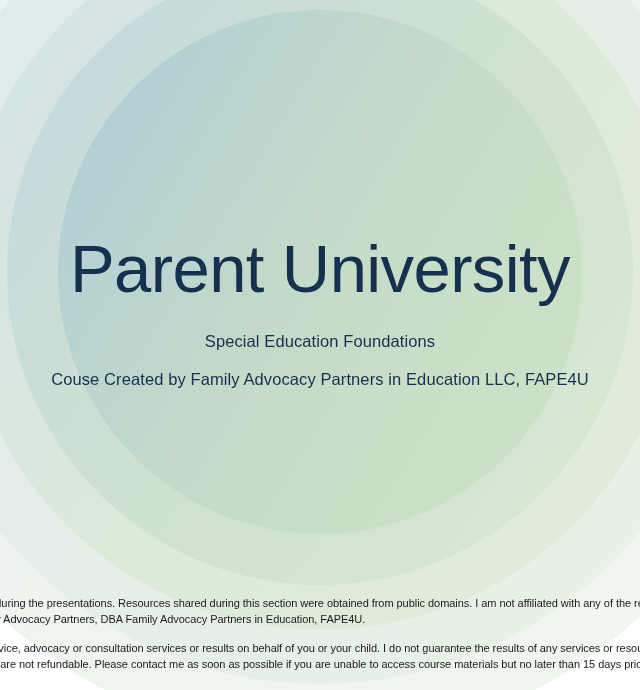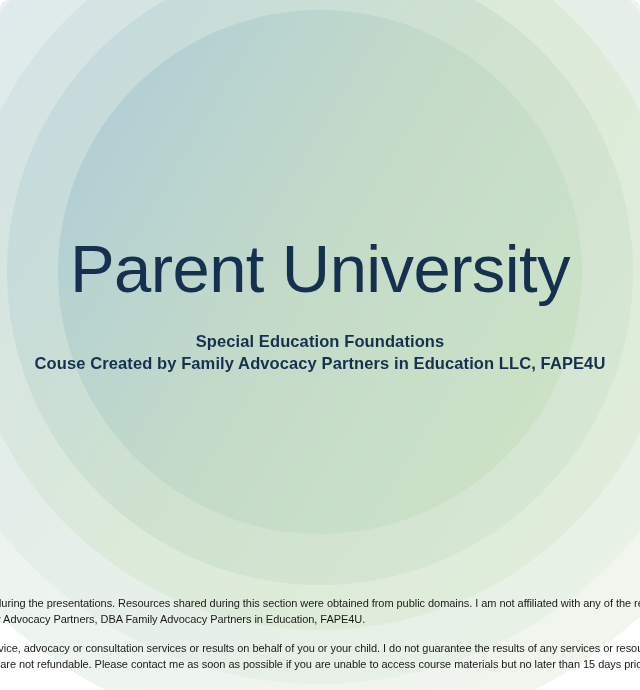--- a/index.html
+++ b/index.html
@@ -13,21 +13,20 @@
     font-family: "Liberation Sans", sans-serif;
     overflow: hidden;
   }
 
   #slide {
     position: relative;
     width: 640px;
     height: 690px;
     background: #ffffff;
     overflow: hidden;
-    border-radius: 8px;
   }
 
   
   #bg-decor {
     position: absolute;
     inset: 0;
     width: 640px;
     height: 690px;
     pointer-events: none;
   }
@@ -47,31 +46,31 @@
     font-weight: 400;
     color: #16304f;
     letter-spacing: -0.6px;
     white-space: nowrap;
   }
 
   #subtitle-1 {
     margin-top: 29px;
     font-size: 16.5px;
     line-height: 20px;
-    font-weight: 700;
+    font-weight: 400;
     color: #16304f;
     letter-spacing: 0.1px;
     white-space: nowrap;
   }
 
   #subtitle-2 {
-    margin-top: 2px;
+    margin-top: 18px;
     font-size: 16.5px;
     line-height: 20px;
-    font-weight: 700;
+    font-weight: 400;
     color: #16304f;
     letter-spacing: 0.1px;
     white-space: nowrap;
   }
 
   
   #disclaimer {
     position: absolute;
     left: -202px;
     top: 596px;

